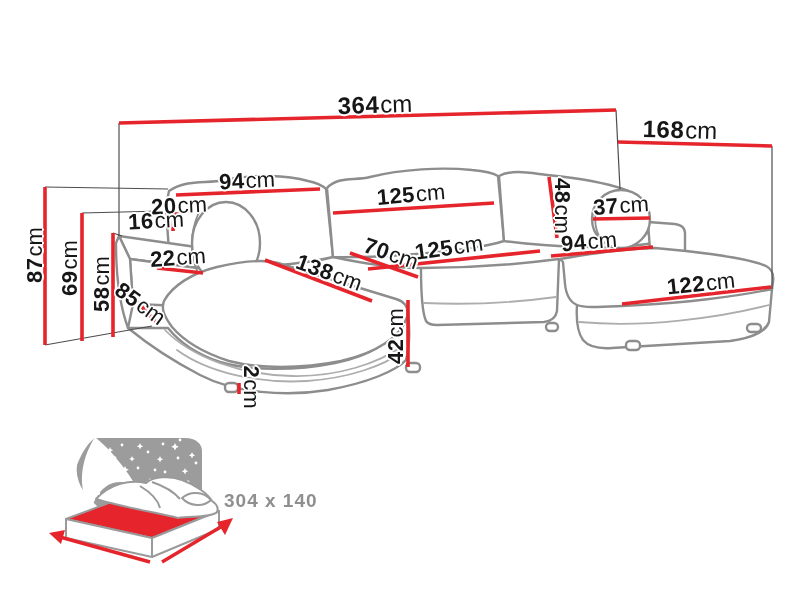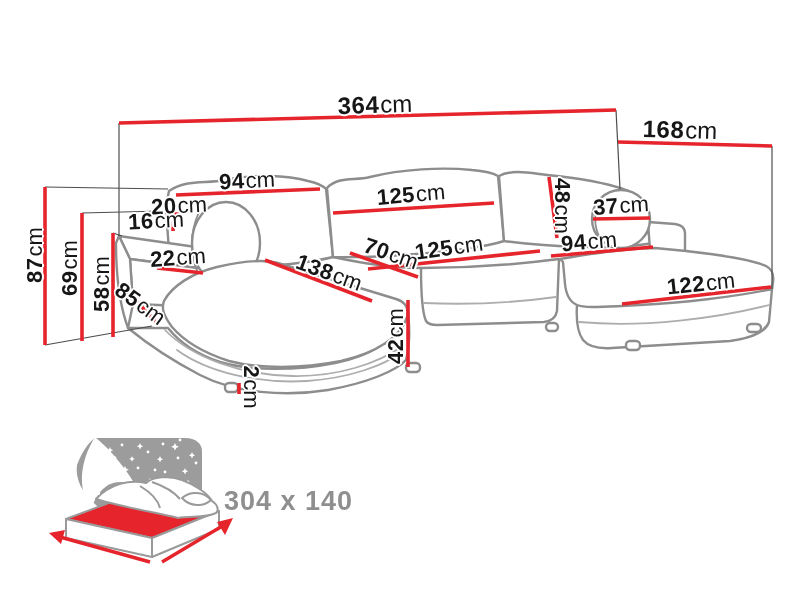--- a/index.html
+++ b/index.html
@@ -20,21 +20,21 @@
     font-size:22px;line-height:1;
     transform:translate(-50%,-50%) rotate(var(--r,0deg));
     text-shadow:-2px 0 0 #fff,2px 0 0 #fff,0 -2px 0 #fff,0 2px 0 #fff,
                 -1px -1px 0 #fff,1px 1px 0 #fff,-1px 1px 0 #fff,1px -1px 0 #fff;
   }
   .dim .num{font-weight:700;letter-spacing:0.5px;}
   .dim .unit{font-weight:400;margin-left:1px;}
   .dim.big{font-size:24px;}
   .bed-size{
     position:absolute;left:224px;top:501px;transform:translate(0,-50%);
-    color:var(--bed-text-gray);font-weight:700;font-size:27px;letter-spacing:1px;
+    color:var(--bed-text-gray);font-weight:700;font-size:19px;letter-spacing:1px;
     white-space:nowrap;
   }
 </style>
 </head>
 <body>
 
 <div class="stage">
 
   <svg width="800" height="600" viewBox="0 0 800 600">
 

